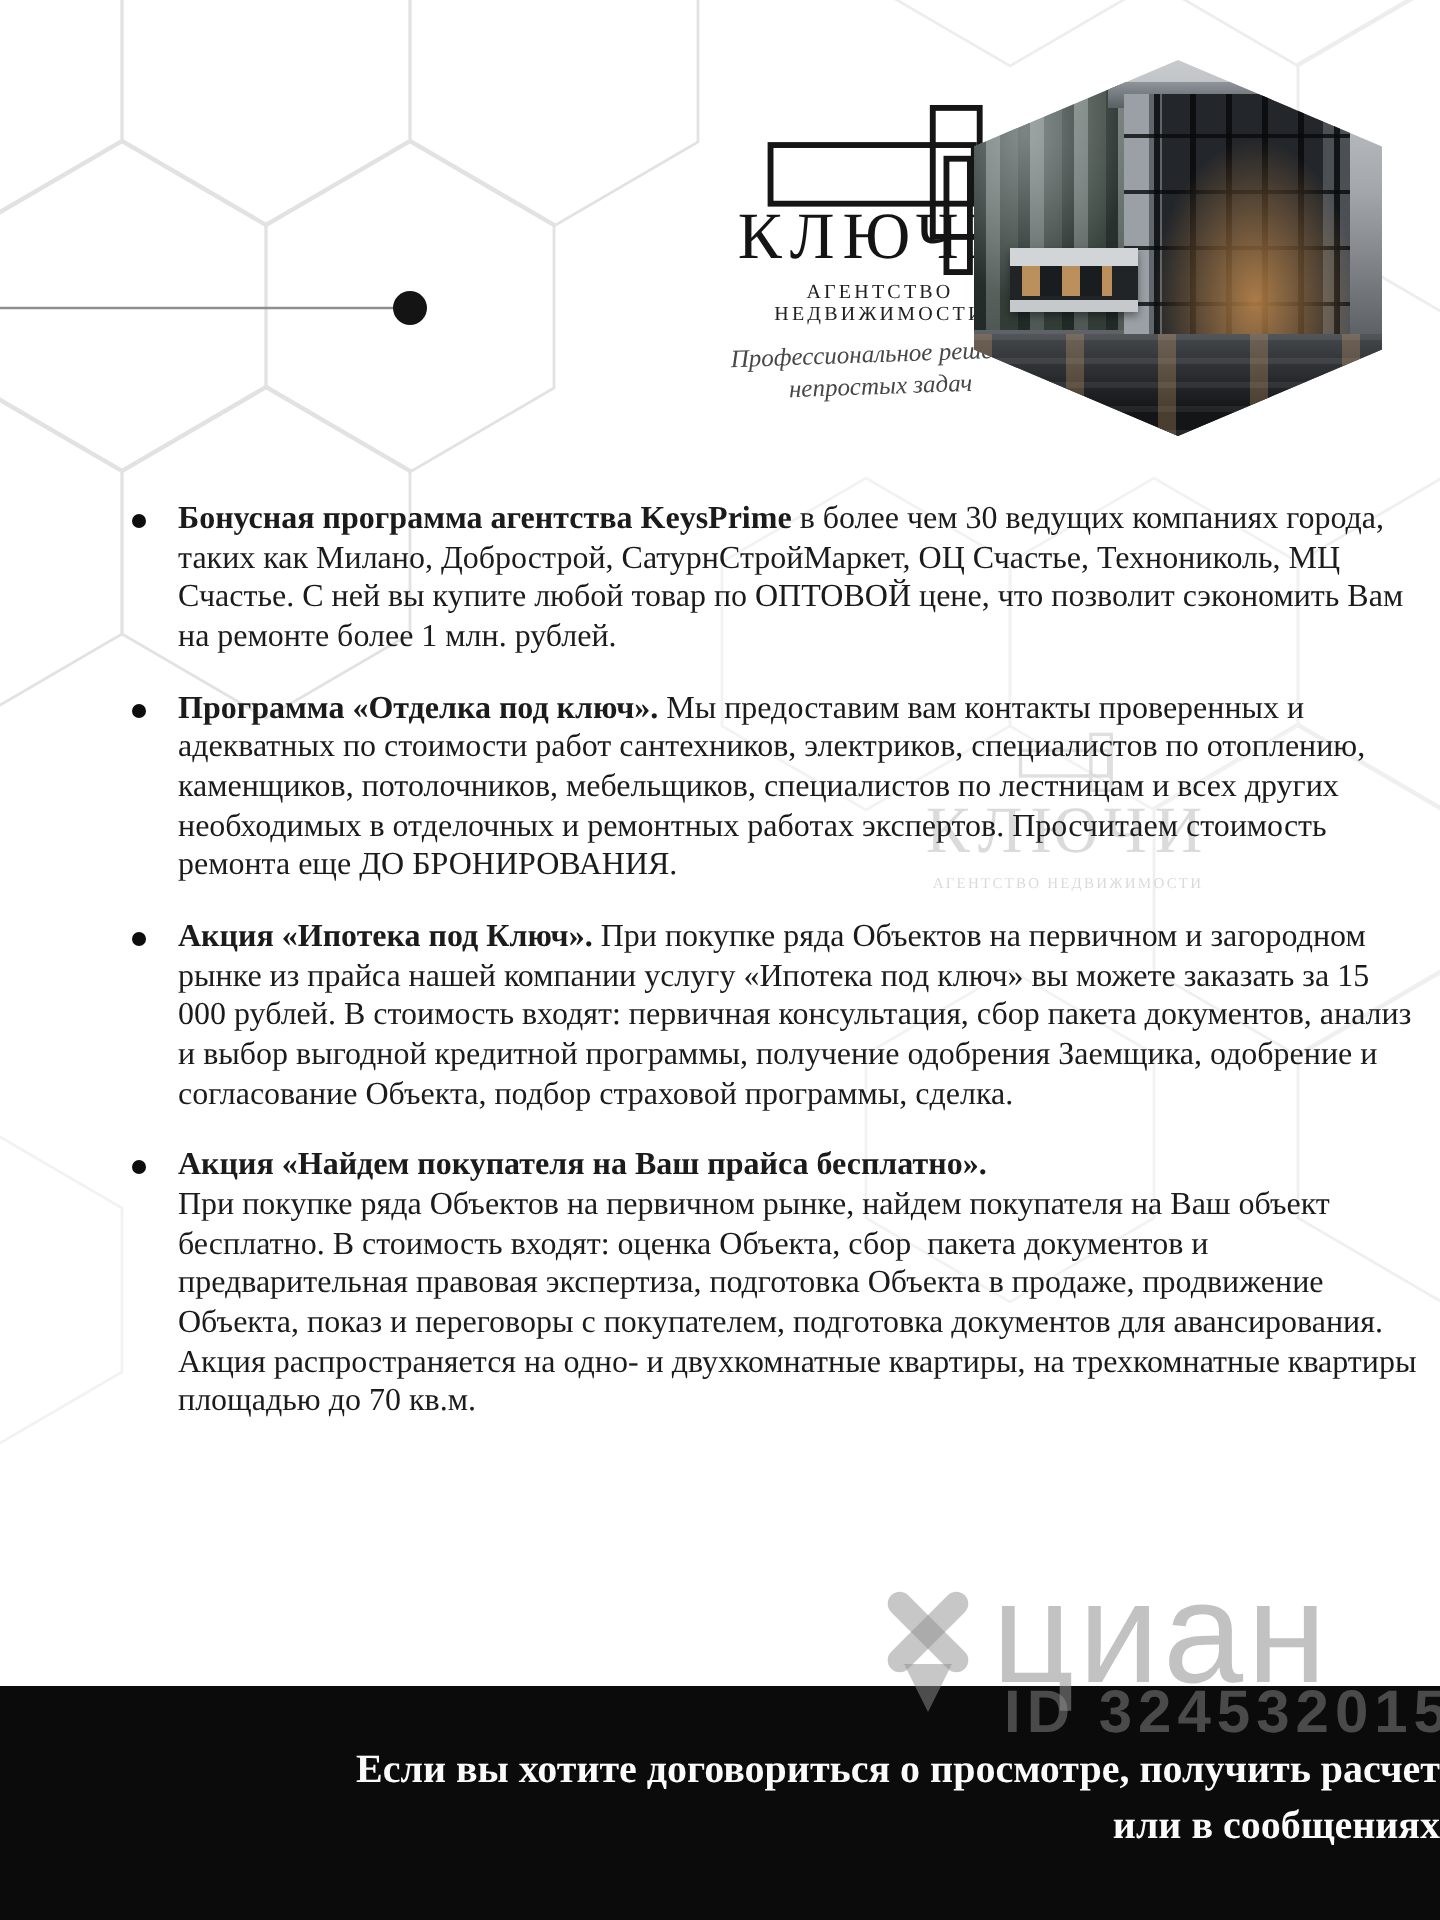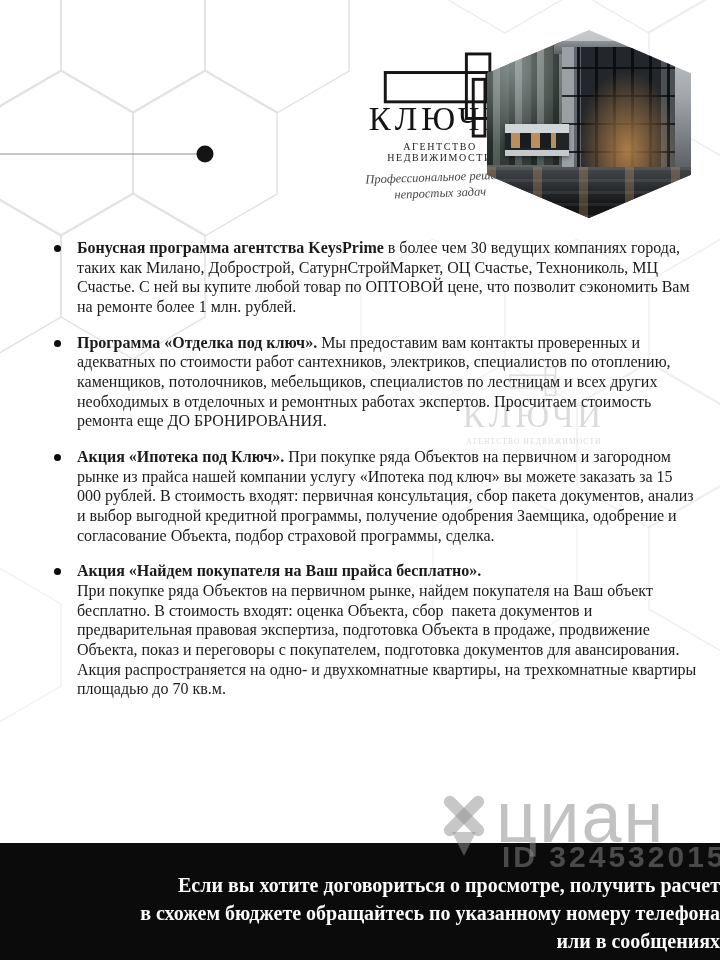--- a/index.html
+++ b/index.html
@@ -43,21 +43,21 @@
     box-shadow:0 2px 4px rgba(0,0,0,.4);}
   .ph-lowglow{left:12%;top:55%;width:22%;height:8%;background:repeating-linear-gradient(90deg, rgba(225,170,105,.8) 0 9px, rgba(25,28,30,.9) 9px 20px);}
   .ph-ground{left:0;bottom:0;width:100%;height:27%;
     background:
       repeating-linear-gradient(90deg, rgba(214,166,110,.28) 0 9px, transparent 9px 46px),
       repeating-linear-gradient(0deg, rgba(255,255,255,.07) 0 3px, transparent 3px 12px),
       linear-gradient(180deg,#45484c,#131517 75%);
   }
 
   
-  .benefits{position:absolute;left:50px;top:238px;width:650px;margin:0;padding:0;list-style:none;z-index:2;}
+  .benefits{position:absolute;left:50px;top:238px;width:650px;margin:12px;padding:0;list-style:none;z-index:2;}
   .benefit{position:relative;padding-left:27px;margin-bottom:16px;font-size:16px;line-height:1.23;white-space:pre-wrap;}
   .benefit::before{content:"";position:absolute;left:4px;top:7px;width:7px;height:7px;border-radius:50%;background:#0d0d0d;}
   .benefit .b{font-weight:bold;}
 
   
   .brand-wm{position:absolute;left:448px;top:364px;width:172px;text-align:center;z-index:1;opacity:.55;}
   .brand-wm .wm-key{display:block;margin:0 auto;width:50px;height:42px;}
   .wm-name{font-size:33px;letter-spacing:4px;color:#bfbfbf;margin-top:-8px;}
   .wm-sub{font-size:7.5px;letter-spacing:1.1px;color:#bdbdbd;margin-top:2px;}
 
@@ -158,15 +158,14 @@
       <rect x="26" y="0" width="12" height="52" rx="6" transform="rotate(-45 32 26)"></rect>
       <path d="M20 42 L44 42 L32 66 Z"></path>
     </g>
   </svg>
   <div class="cian-text">циан</div>
   <div class="cian-id">ID 324532015</div>
 </div>
 
 <div class="footer">
   <div class="footer-line">Если вы хотите договориться о просмотре, получить расчет</div>
-  <div class="footer-line">в схожем бюджете обращайтесь по указанному номеру телефона</div>
   <div class="footer-line">или в сообщениях</div>
 </div>
 
 </body></html>

